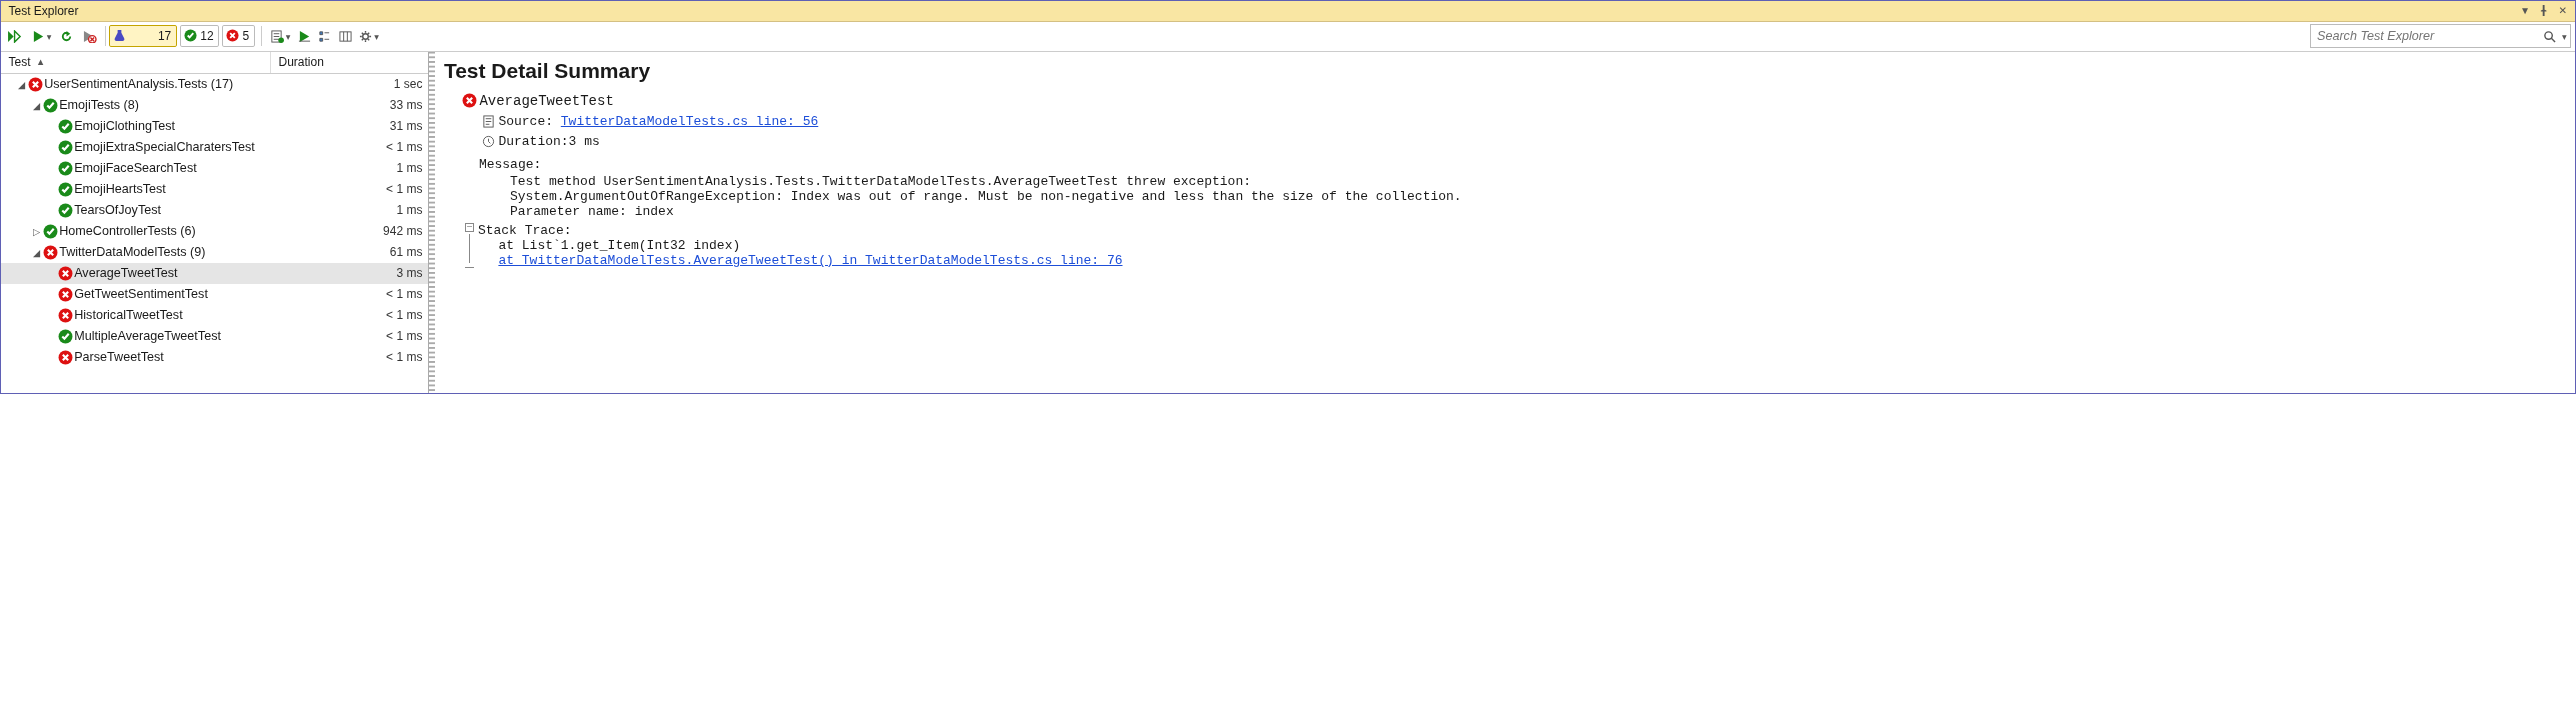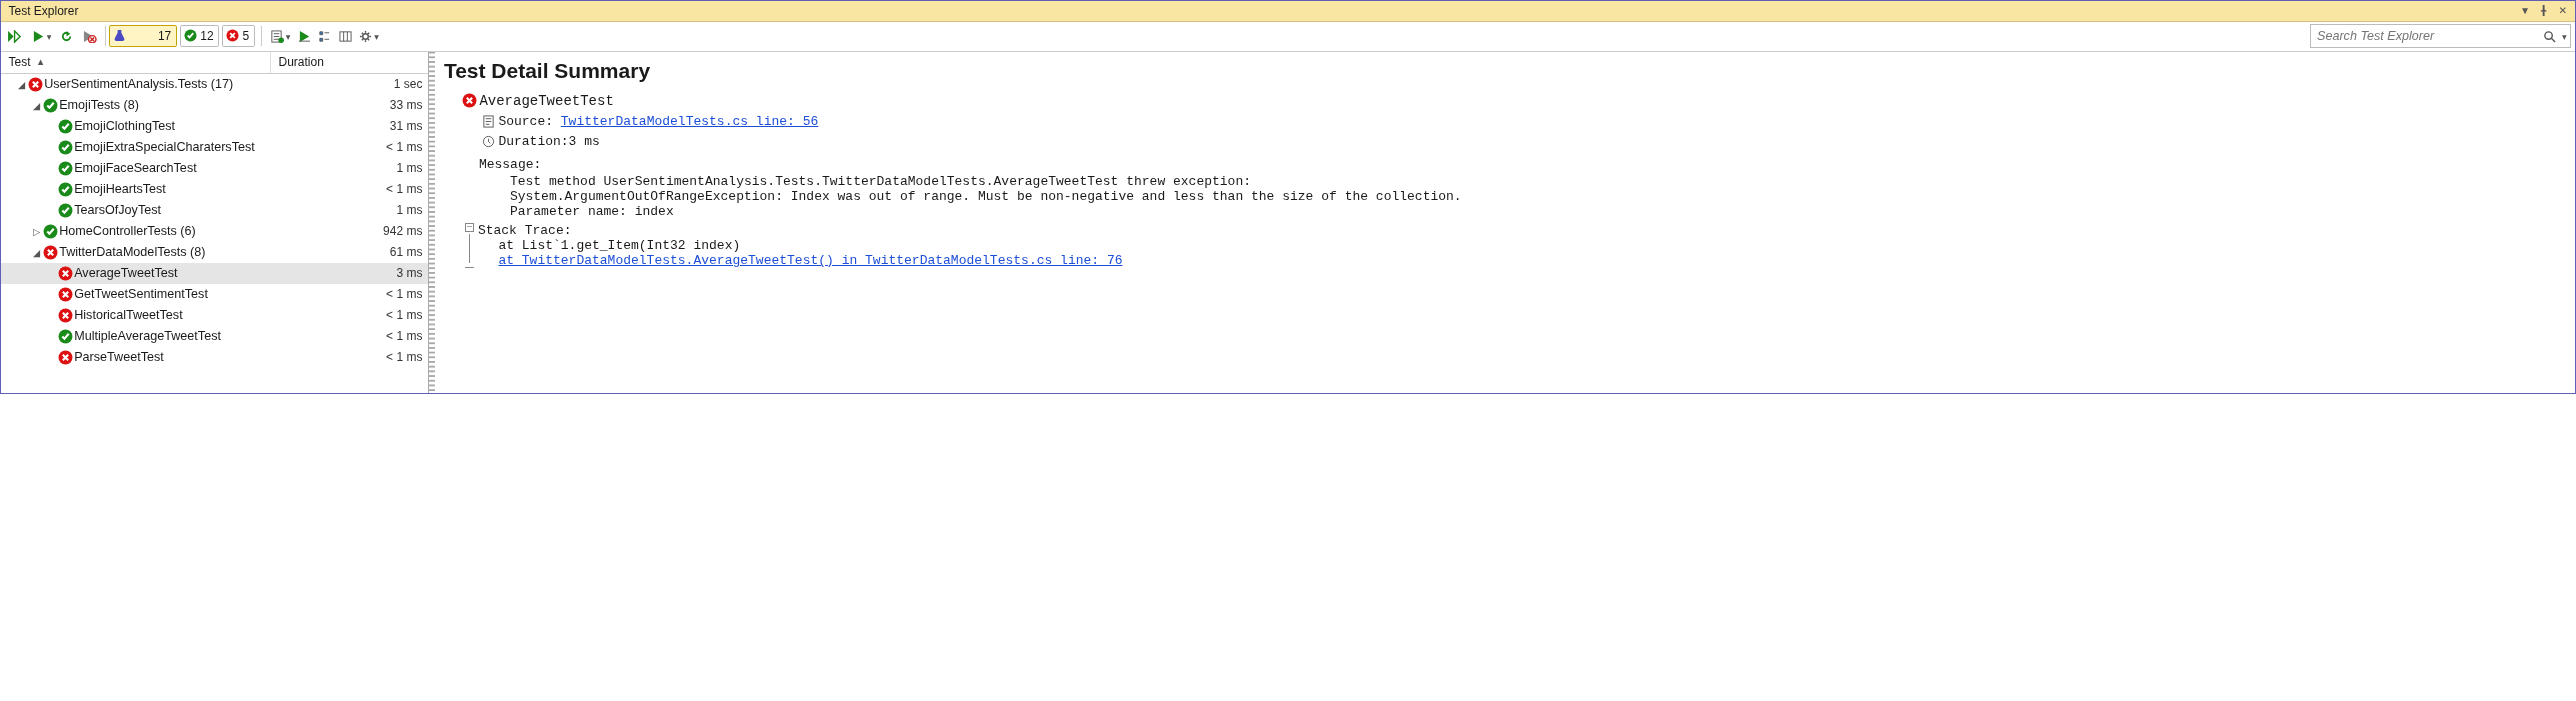--- a/index.html
+++ b/index.html
@@ -431,21 +431,21 @@
             <span class="indent" style="width:30px"></span>
             <span class="glyph">
               <span style="display:inline-block;transform:rotate(0deg);">◢</span>
             </span>
             <span class="icon">
               <svg width="15" height="15" viewBox="0 0 14 14">
                 <circle cx="7" cy="7" r="6.5" fill="#d11"></circle>
                 <path d="M4.5 4.5l5 5M9.5 4.5l-5 5" stroke="#fff" stroke-width="2"></path>
               </svg>
             </span>
-            <span class="name">TwitterDataModelTests  (8)</span>
+            <span class="name">TwitterDataModelTests  (9)</span>
             <span class="dur">61 ms</span>
           </div>
           <div class="row selected">
             <span class="indent" style="width:45px"></span>
             <span class="glyph"></span>
             <span class="icon">
               <svg width="15" height="15" viewBox="0 0 14 14">
                 <circle cx="7" cy="7" r="6.5" fill="#d11"></circle>
                 <path d="M4.5 4.5l5 5M9.5 4.5l-5 5" stroke="#fff" stroke-width="2"></path>
               </svg>

